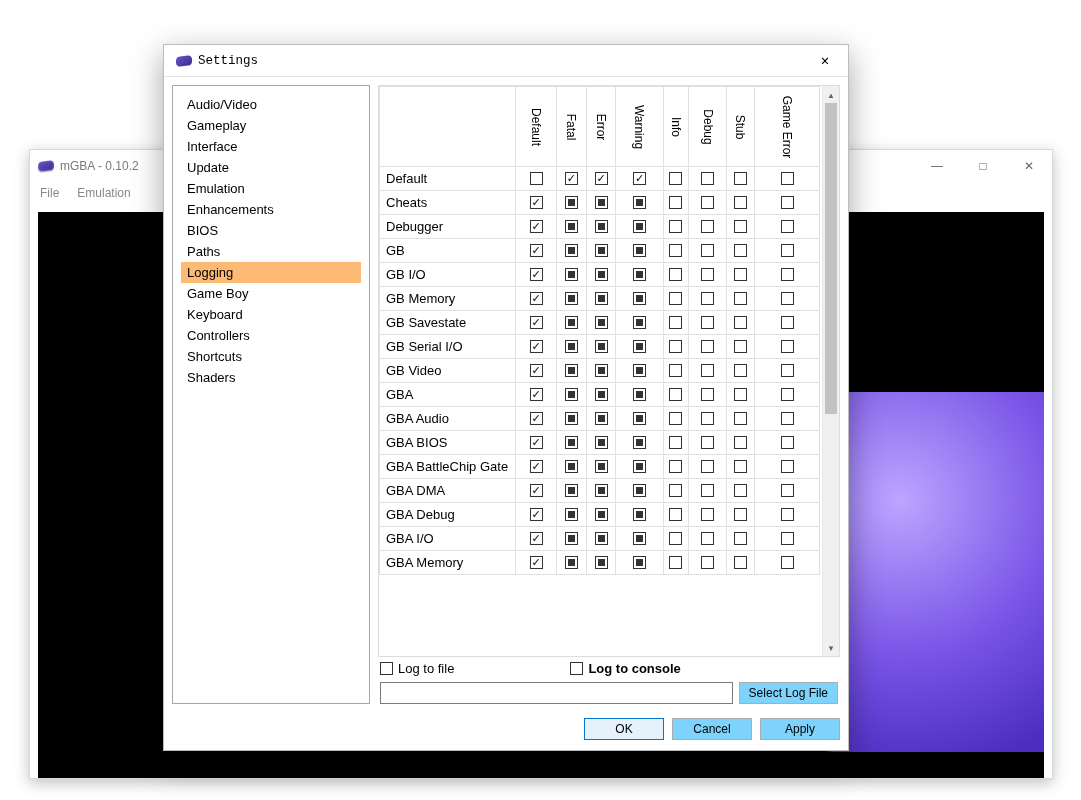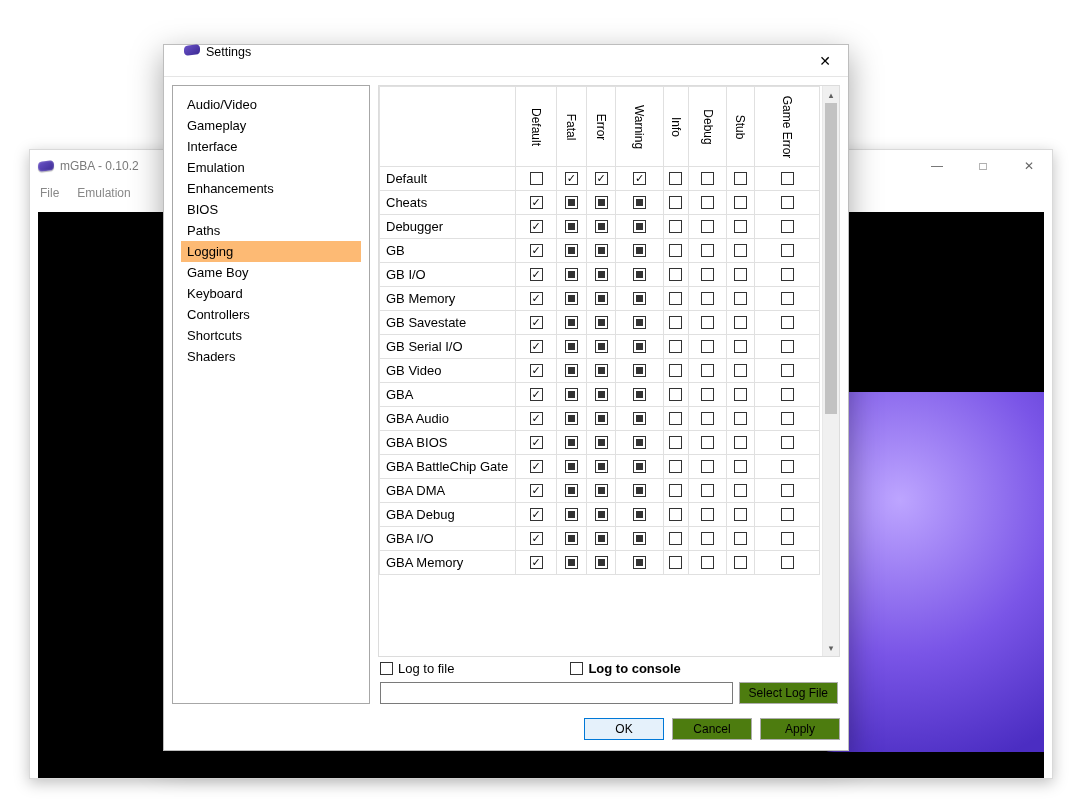--- a/index.html
+++ b/index.html
@@ -77,22 +77,24 @@
     width: 686px; height: 707px;
     background: #fff;
     border: 1px solid #bdbdbd;
     box-shadow: 0 10px 30px rgba(0,0,0,0.35);
     display: flex;
     flex-direction: column;
   }
   .dlg-titlebar {
     height: 32px;
     display: flex;
-    padding-left: 20px;
+    align-items: center;
+    padding-left: 12px;
     border-bottom: 1px solid #e5e5e5;
+    font-family: Liberation Mono, monospace;
   }
   .dlg-titlebar .app-icon {
     width: 16px; height: 10px;
     background: linear-gradient(145deg,#6a52c7,#3c2a94);
     border-radius: 4px;
     margin-right: 6px;
     transform: skewY(-6deg);
   }
   .dlg-title { flex: 1; font-size: 12.5px; }
   .dlg-close {
@@ -245,21 +247,21 @@
   .file-input {
     flex: 1;
     height: 22px;
     border: 1px solid #7a7a7a;
     background: #fff;
   }
   .btn {
     height: 22px;
     padding: 0 9px;
     border: 1px solid #adadad;
-    background: #4d7c0f;
+    background: #7dd3fc;
     font-size: 12px;
     display: inline-flex;
     align-items: center;
     cursor: default;
   }
   .dlg-buttons {
     display: flex;
     justify-content: flex-end;
     gap: 8px;
     padding: 6px 8px 10px 8px;
@@ -296,20 +298,21 @@
     <span class="app-icon"></span>
     <span class="dlg-title">Settings</span>
     <div class="dlg-close">✕</div>
   </div>
 
   <div class="dlg-body">
     <div class="sidebar" id="sidebar">
         <div class="item">Audio/Video</div>
         <div class="item">Gameplay</div>
         <div class="item">Interface</div>
+        <div class="item">Update</div>
         <div class="item">Emulation</div>
         <div class="item">Enhancements</div>
         <div class="item">BIOS</div>
         <div class="item">Paths</div>
         <div class="item selected">Logging</div>
         <div class="item">Game Boy</div>
         <div class="item">Keyboard</div>
         <div class="item">Controllers</div>
         <div class="item">Shortcuts</div>
         <div class="item">Shaders</div>

